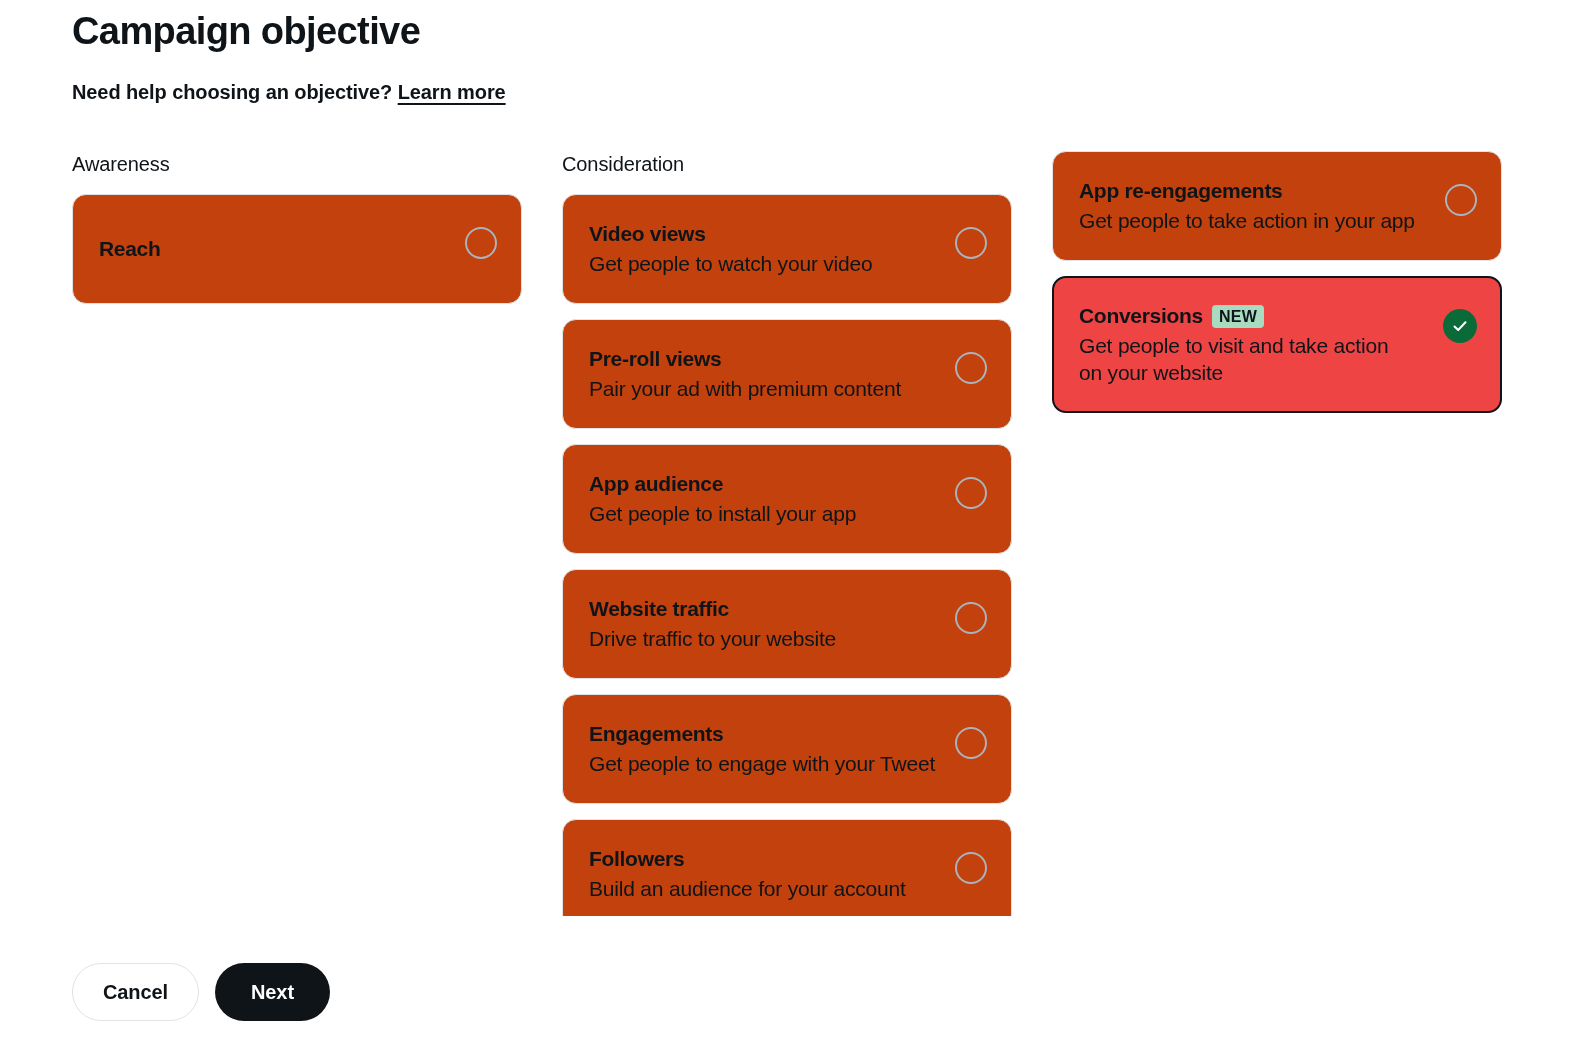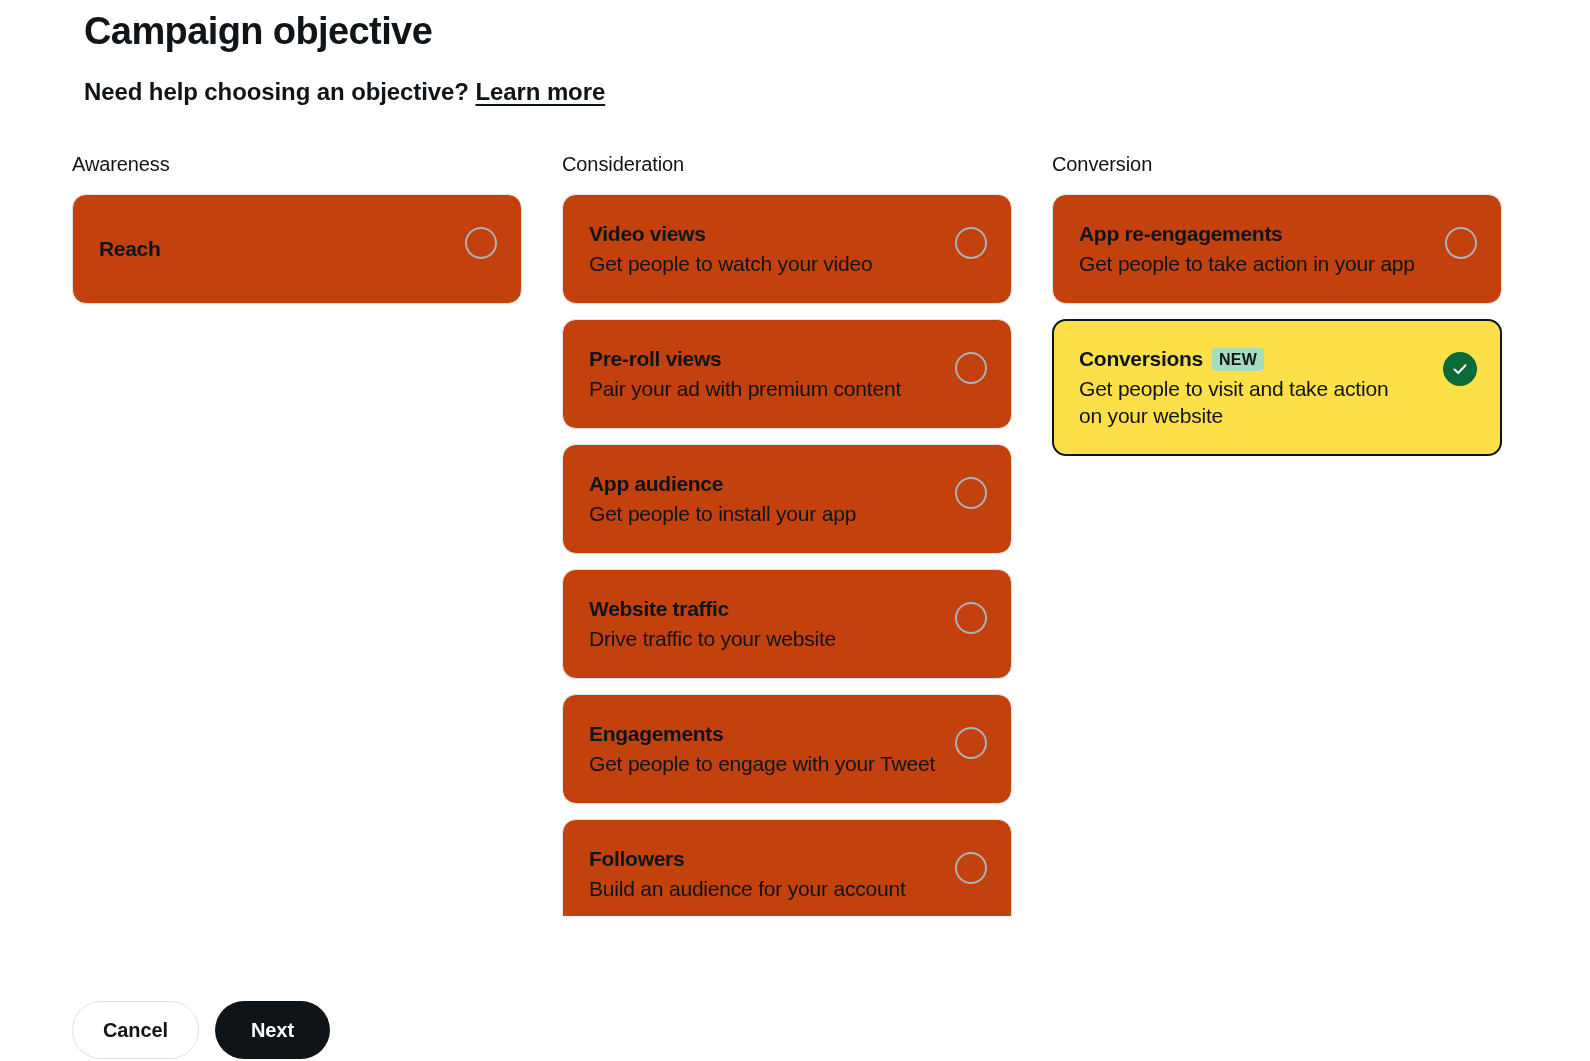--- a/index.html
+++ b/index.html
@@ -16,36 +16,36 @@
   .page {
     position: relative;
     width: 1590px;
     height: 1061px;
     background: #ffffff;
   }
 
   
   .header {
     position: absolute;
-    left: 84px;
+    left: 72px;
     top: 8px;
     width: 1430px;
   }
 
   .page-title {
     font-size: 38px;
     font-weight: 900;
     letter-spacing: -0.6px;
     line-height: 46px;
     color: #0f1419;
   }
 
   .subtitle-row {
     margin-top: 25px;
-    font-size: 24px;
+    font-size: 20px;
     font-weight: 700;
     line-height: 26px;
     color: #0f1419;
     letter-spacing: -0.1px;
   }
 
   .learn-more {
     font-weight: 800;
     color: #0f1419;
     text-decoration: underline;
@@ -96,21 +96,21 @@
     padding: 26px 70px 26px 26px;
     min-height: 110px;
     display: flex;
     flex-direction: column;
     justify-content: center;
     cursor: pointer;
     flex: 0 0 auto;
   }
 
   .card.selected {
-    background: #fde047;
+    background: #ef4444;
     border: 2px solid #0f1419;
     padding: 25px 105px 25px 25px;
   }
 
   .card-title-row {
     display: flex;
     align-items: center;
     gap: 9px;
   }
 
@@ -187,21 +187,20 @@
     border-radius: 999px;
     font-size: 20px;
     font-weight: 800;
     letter-spacing: -0.1px;
     display: flex;
     align-items: center;
     justify-content: center;
     cursor: pointer;
     border: none;
     font-family: "Liberation Sans", sans-serif;
-    margin-top: 38px;
   }
 
   .btn-cancel {
     background: #ffffff;
     color: #0f1419;
     border: 1px solid #dfe3e6;
     padding: 0 30px;
   }
 
   .btn-next {
@@ -276,21 +275,20 @@
           <div class="card">
             <div class="card-title-row">
               <div class="card-title">Followers</div>
             </div>
             <div class="card-desc">Build an audience for your account</div>
             <div class="radio"></div>
           </div>
         </div>
       </div>
       <div class="column">
-        <div class="column-title">Conversion</div>
         <div class="card-list">
           <div class="card">
             <div class="card-title-row">
               <div class="card-title">App re-engagements</div>
             </div>
             <div class="card-desc">Get people to take action in your app</div>
             <div class="radio"></div>
           </div>
           <div class="card selected">
             <div class="card-title-row">

